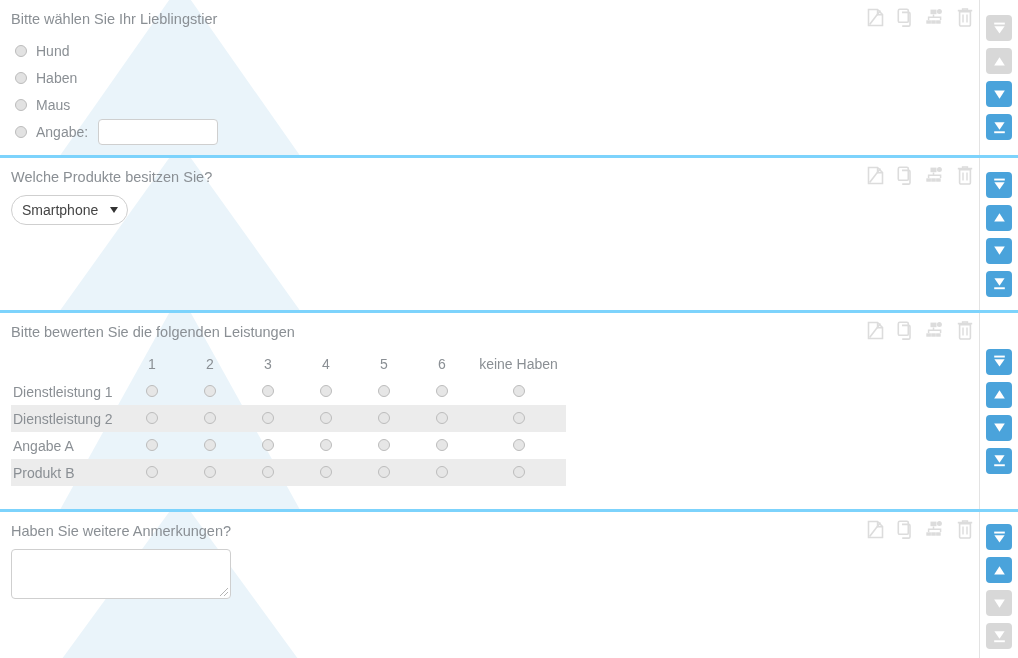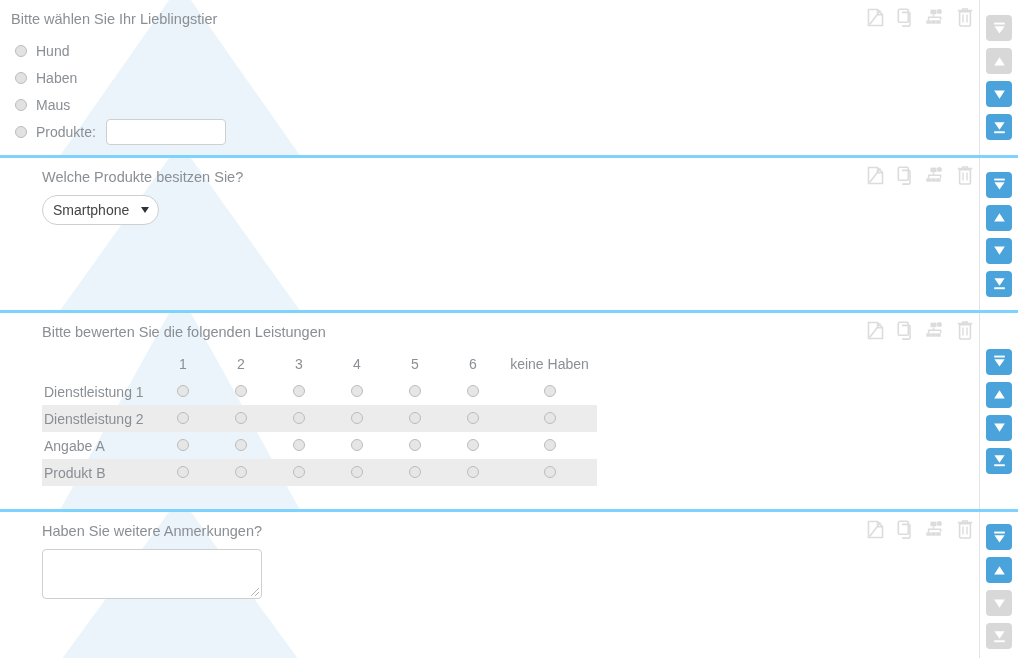--- a/index.html
+++ b/index.html
@@ -21,21 +21,21 @@
     height: 658px;
     background: #7dd3fc;
   }
 
   
   .qblock {
     position: relative;
     background: #ffffff;
     overflow: hidden;
   }
-  .qblock + .qblock { margin-top: 3px; padding-left: 31px; }
+  .qblock + .qblock { margin-top: 3px; }
 
   .qblock-body {
     position: relative;
     width: 980px;
     height: 100%;
     padding: 10px 0 0 10px;
     overflow: hidden;
   }
 
   
@@ -269,21 +269,21 @@
             <div class="radio-row">
               <span class="radio"></span>
               <span class="radio-label">Haben</span>
             </div>
             <div class="radio-row">
               <span class="radio"></span>
               <span class="radio-label">Maus</span>
             </div>
             <div class="radio-row">
               <span class="radio"></span>
-              <span class="radio-label">Produkte:</span>
+              <span class="radio-label">Angabe:</span>
               <input class="text-input" type="text" placeholder="" style="">
             </div>
           </div>
         </div>
       </div>
       <div class="actions">
         <span class="act-icon" title="Bearbeiten">
           <svg width="17" height="19" viewBox="0 0 17 19">
       <path d="M1.5 1.5h9l5 5v11h-14z" fill="none" stroke="#dcdcdc" stroke-width="1.6"></path>
       <path d="M10.5 1.7v5h5" fill="none" stroke="#dcdcdc" stroke-width="1.4"></path>

